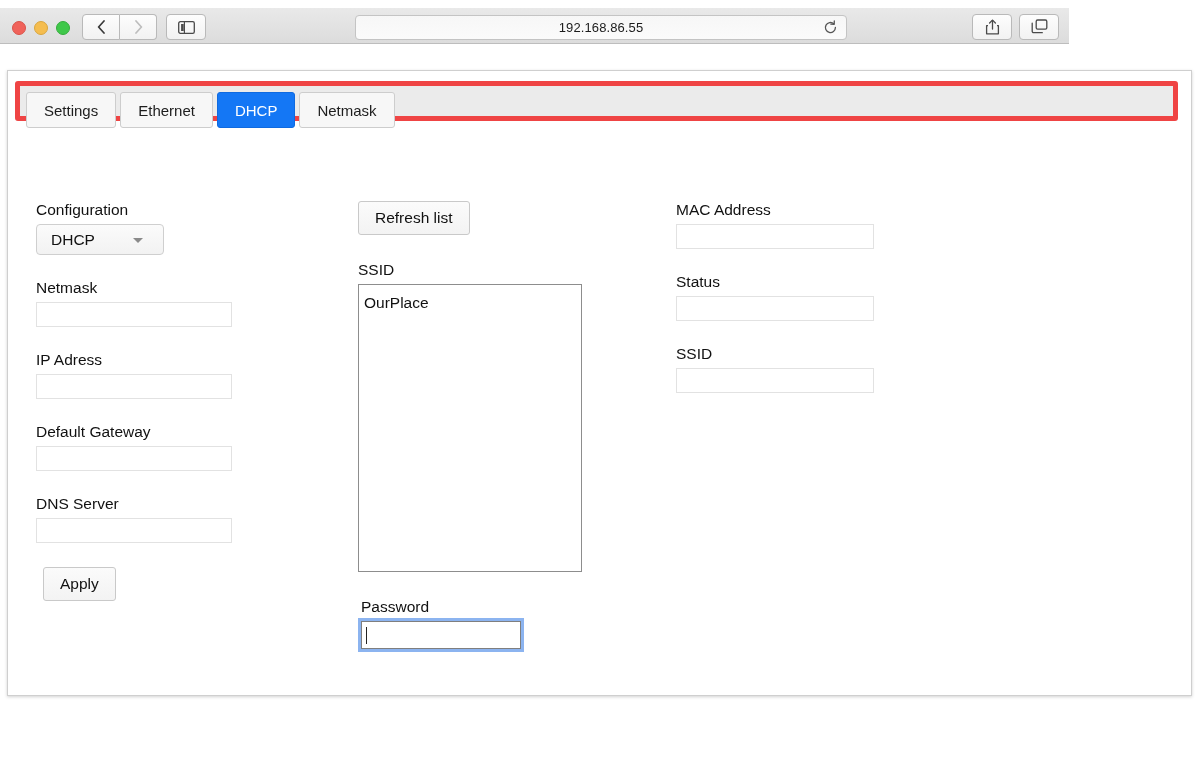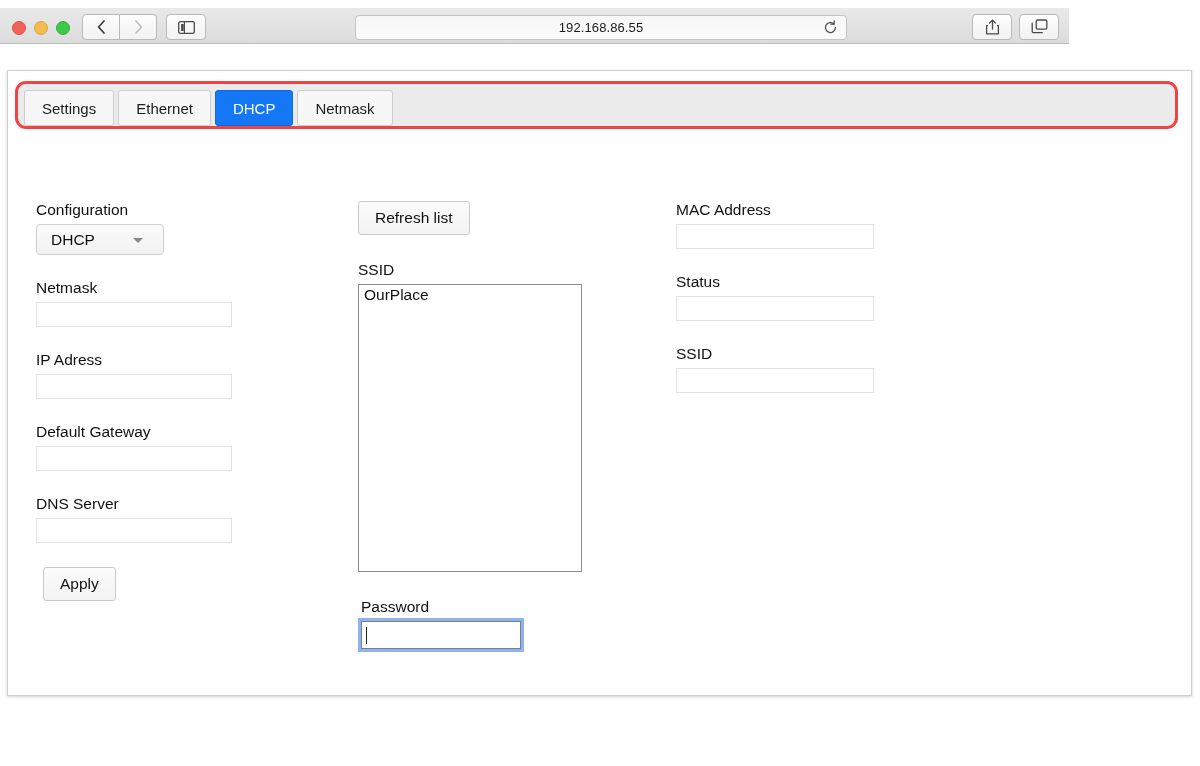--- a/index.html
+++ b/index.html
@@ -124,24 +124,24 @@
     border: 1px solid #cfcfcf;
     box-shadow: 0 1px 3px rgba(0,0,0,0.18);
     box-sizing: border-box;
     overflow: hidden;
   }
 
   
   .navbar {
     position: absolute;
     left: 7px; top: 10px;
-    width: 1163px; height: 48px;
+    width: 1163px; height: 40px;
     background: #ebebeb;
-    border: 3px solid #ef4444;
-    border-radius: 11px;
+    border: 5px solid #ef4444;
+    border-radius: 3px;
     box-sizing: border-box;
   }
   .navtabs {
     position: absolute;
     left: 6px; top: 6px;
     display: flex;
   }
   .navtab {
     height: 36px;
     padding: 0 17px;
@@ -216,21 +216,21 @@
     box-sizing: border-box;
     display: inline-block;
     font-family: "Liberation Sans", sans-serif;
   }
 
   .listbox {
     width: 224px; height: 288px;
     background: #ffffff;
     border: 1px solid #8d8d8d;
     box-sizing: border-box;
-    padding: 0 3px;
+    padding: 8px 3px;
     overflow: hidden;
   }
   .listitem {
     font-size: 15.5px;
     color: #111;
     line-height: 20px;
     padding: 0 2px;
   }
 
   .pwinput {

